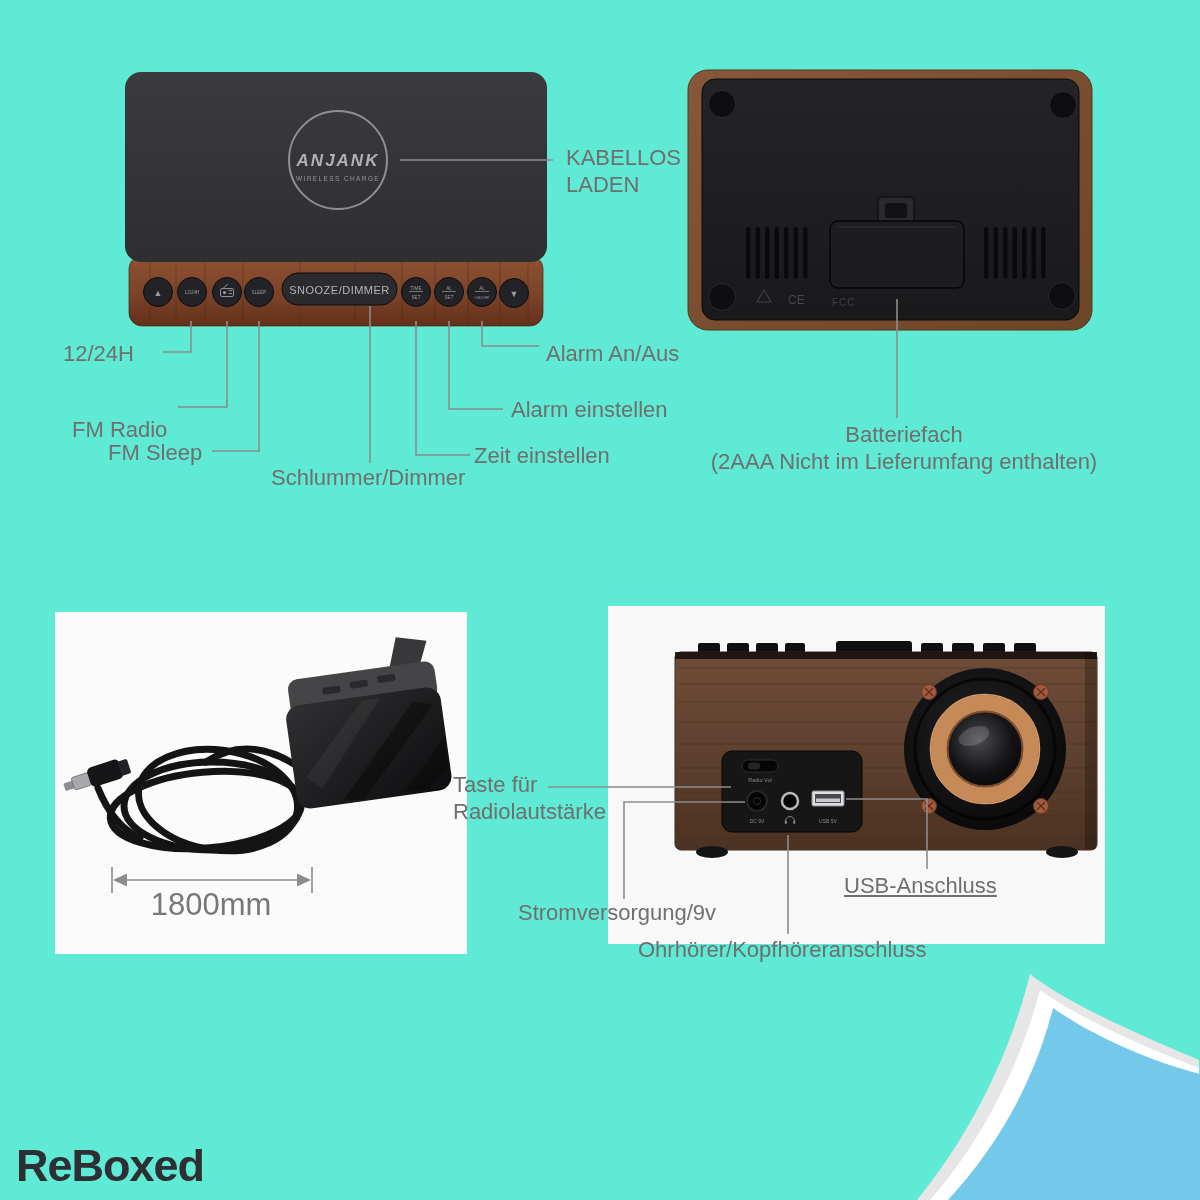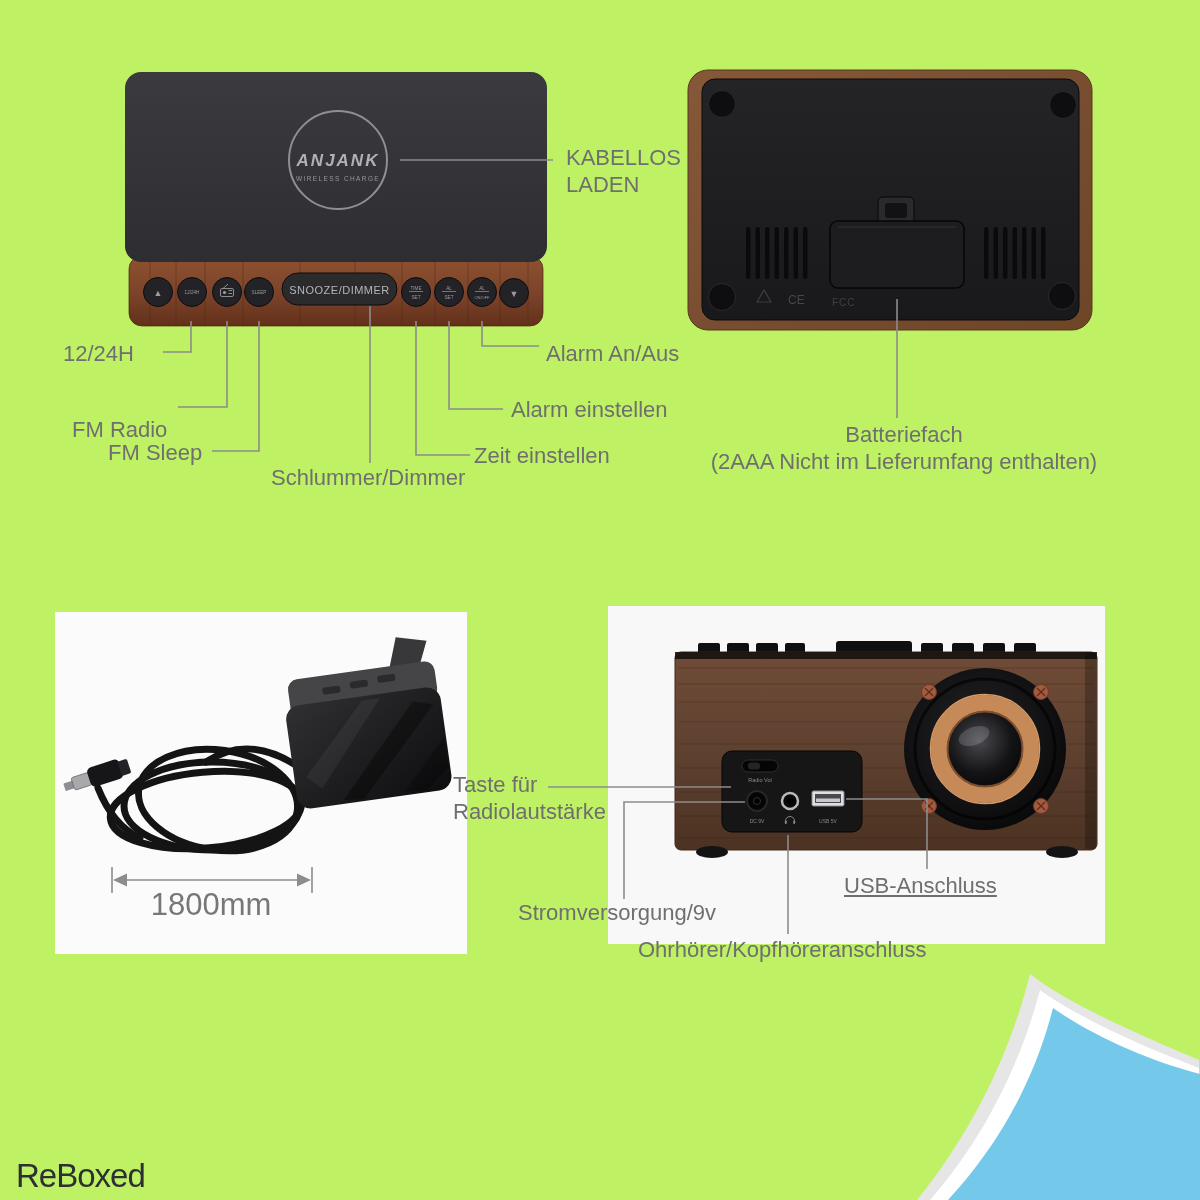--- a/index.html
+++ b/index.html
@@ -1,22 +1,22 @@
 <!DOCTYPE html>
 <html><head>
 <meta charset="utf-8">
 <style>
   html,body{margin:0;padding:0;background:#ffffff;}
-  .canvas{position:relative;width:1200px;height:1200px;background:#bef264;overflow:hidden;
+  .canvas{position:relative;width:1200px;height:1200px;background:#5eead4;overflow:hidden;
           font-family:"Liberation Sans",sans-serif;}
   .layer{position:absolute;left:0;top:0;}
   .label{position:absolute;color:#6f6f6f;font-size:22px;line-height:27px;white-space:pre;}
   .label.center{text-align:center;}
   .dim-label{position:absolute;color:#777777;font-size:31px;text-align:center;}
-  .brand{position:absolute;color:#2e2f33;font-size:33px;font-weight:normal;letter-spacing:-1px;margin-top:17px;}
+  .brand{position:absolute;color:#2e2f33;font-size:45px;font-weight:bold;letter-spacing:-1px;}
   svg text{font-family:"Liberation Sans",sans-serif;}
 </style>
 </head>
 <body>
 
 <div class="canvas">
 
 <svg class="layer" width="1200" height="1200" viewBox="0 0 1200 1200">
   <defs>
     <linearGradient id="padGrad" x1="0" y1="0" x2="0" y2="1">

